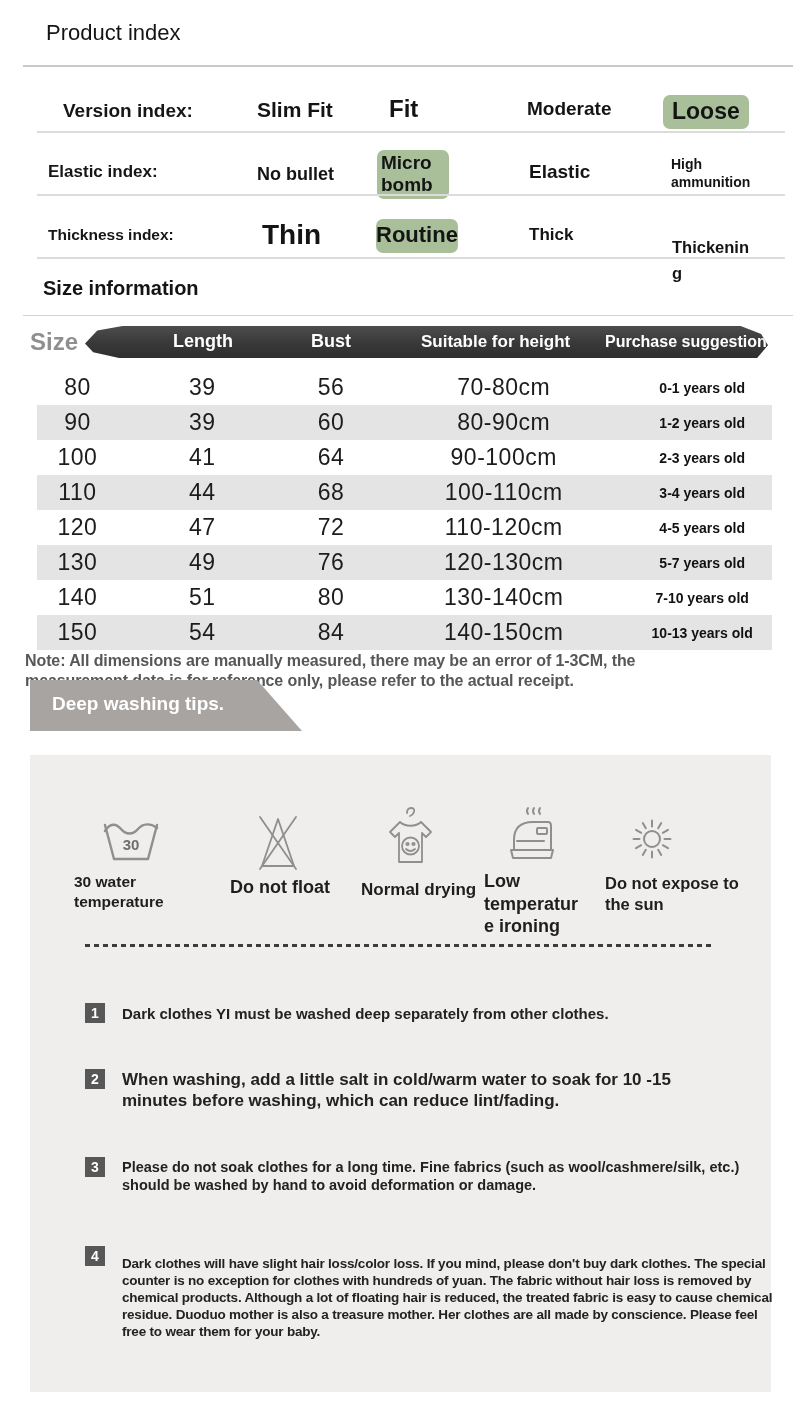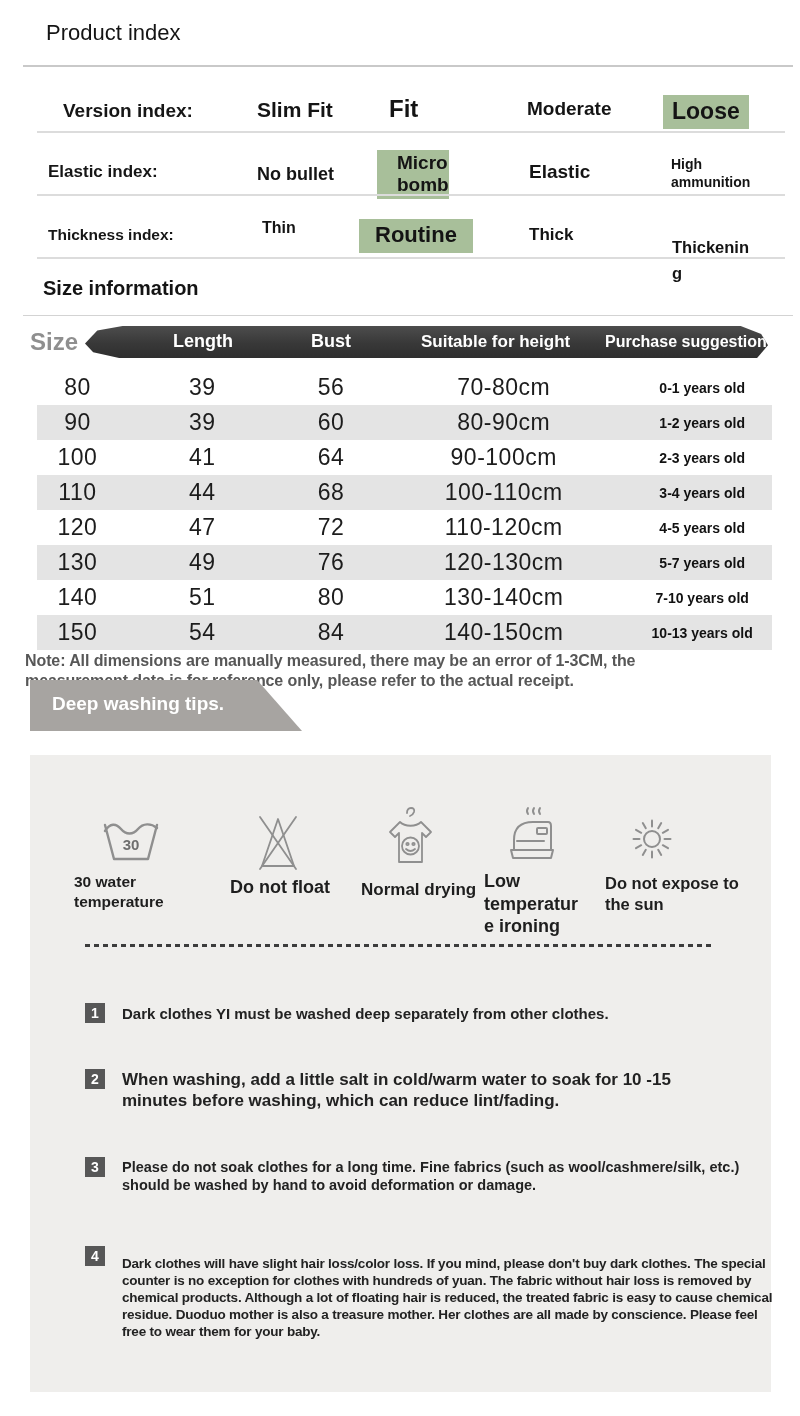--- a/index.html
+++ b/index.html
@@ -20,28 +20,28 @@
   .pi-label { position:absolute; font-weight:bold; color:#161616; }
   #r1-label { left:63px;  top:100px; font-size:19px; }
   #r2-label { left:48px;  top:162px; font-size:17px; }
   #r3-label { left:48px;  top:226px; font-size:15.5px; }
   .opt { position:absolute; font-weight:bold; color:#141414; }
   #r1-o0 { left:257px; top:98px;  font-size:21px;text-align:center; }
   #r1-o1 { left:389px; top:95px;  font-size:24px; }
   #r1-o2 { left:527px; top:98px;  font-size:19px; }
   #r1-o3 { left:663px; top:95px;  font-size:23px; padding:3px 9px 4px; }
   #r2-o0 { left:257px; top:164px; font-size:18px; }
-  #r2-o1 { left:377px; top:150px; font-size:19px; width:72px; line-height:1.18; padding:2px 20px; }
+  #r2-o1 { left:377px; top:150px; font-size:19px; width:72px; line-height:1.18; padding:2px 4px; }
   #r2-o2 { left:529px; top:161px; font-size:19px; }
   #r2-o3 { left:671px; top:156px; font-size:14px; width:95px; line-height:1.25; }
-  #r3-o0 { left:262px; top:219px; font-size:16px;text-align:center; }
-  #r3-o1 { left:359px; top:219px; font-size:22px; padding:3px 16px 5px; }
+  #r3-o0 { left:262px; top:219px; font-size:28px;text-align:center; }
+  #r3-o1 { left:376px; top:219px; font-size:22px; padding:3px 0 5px; }
   #r3-o2 { left:529px; top:225px; font-size:17px; }
   #r3-o3 { left:672px; top:234px; font-size:16.5px; width:80px; line-height:1.6; word-break:break-all; z-index:2; }
-  .hl { background:var(--hl-green,#a8bf9a); }
+  .hl { background:var(--hl-green,#a8bf9a);border-radius:7px; }
 
   
   #si-title { left:43px; top:277px; font-size:20px; font-weight:bold; color:#141414;text-align:center; }
   #hr-mid { left:23px; top:315px; width:770px; height:1px; background:#d3d3d3; }
   #col-size { left:30px; top:328px; font-size:24px; font-weight:bold; color:#8f8f8f; z-index:1; }
   #size-bar {
     left:85px; top:326px; width:683px; height:32px; z-index:2; overflow:hidden;
     background:linear-gradient(180deg,#4d4d4d 0%,#383838 55%,#2f2f2f 100%);
     clip-path:polygon(0% 55%, 1.8% 14%, 5.5% 0%, 96% 0%, 99% 25%, 100% 60%, 98.4% 100%, 5% 100%, 1.2% 82%);
   }

